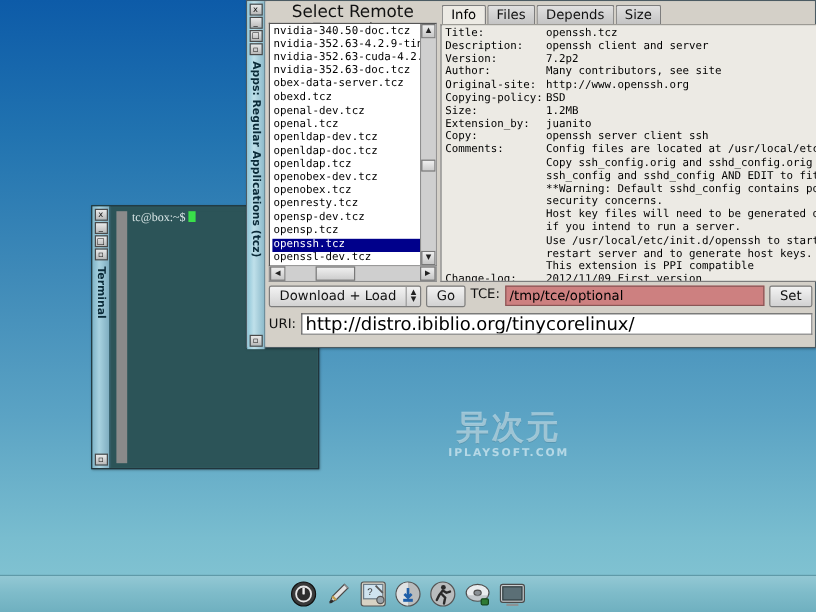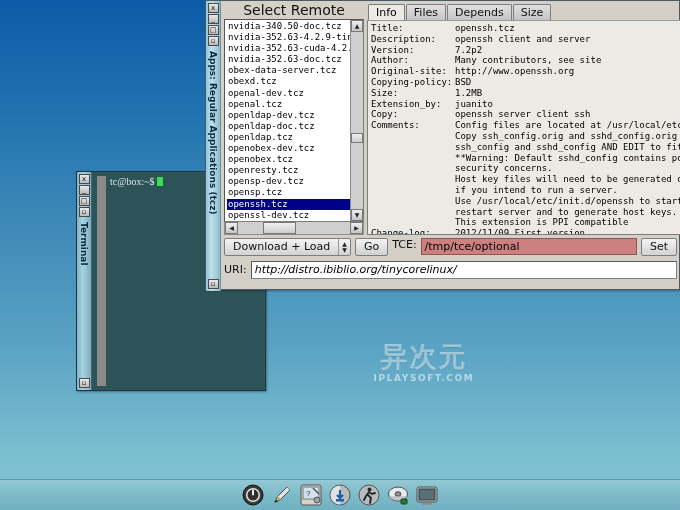--- a/index.html
+++ b/index.html
@@ -352,25 +352,25 @@
   #bottom-row2 {
     display: flex; align-items: center; gap: 4px;
     height: 19px;
     margin-top: 2px;
   }
   #uri-field {
     flex: 1;
     background: #ffffff;
     border: 1px solid #808080;
     border-top-color: #5b5b5b; border-left-color: #5b5b5b;
-    font-size: 11px; line-height: 14px;
+    font-size: 15px; line-height: 14px;
     padding: 1px 3px;
     height: 18px;
     color: #000;
-    overflow: hidden; white-space: nowrap; font-style: italic;
+    overflow: hidden; white-space: nowrap;
   }
 
   
   #taskbar {
     position: absolute;
     left: 0; bottom: 0;
     width: 680px; height: 31px;
     background: linear-gradient(to bottom, #93c8d4, #7fbcca 45%, #6fb0c0);
     border-top: 1px solid #5f9aa8;
     display: flex; align-items: center; justify-content: center;

